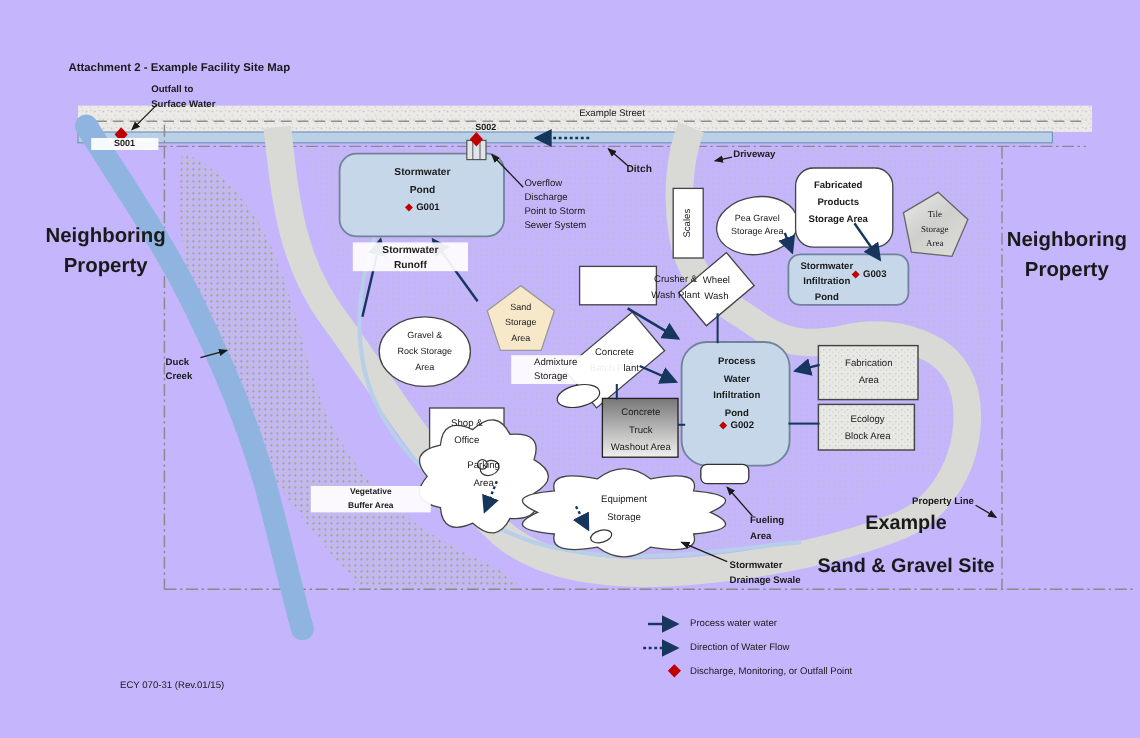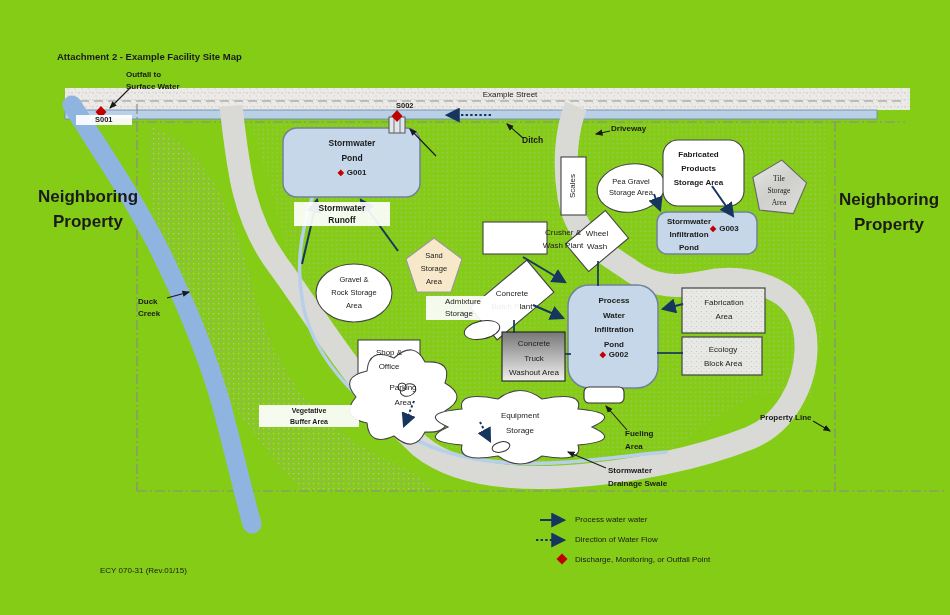--- a/index.html
+++ b/index.html
@@ -1,16 +1,16 @@
 <!DOCTYPE html>
 <html><head>
 <meta charset="utf-8">
 <style>
   html,body{margin:0;padding:0;background:#fff;}
-  #page{position:relative;width:950px;height:615px;background:#84cc16;overflow:hidden;
+  #page{position:relative;width:950px;height:615px;background:#c4b5fd;overflow:hidden;
         font-family:"Liberation Sans",sans-serif;color:#1a1a1a;}
   #map-svg{position:absolute;left:0;top:0;width:950px;height:615px;}
   .lbl{position:absolute;font-size:8px;line-height:1.3;white-space:pre-line;}
   .c{text-align:center;}
   .b{font-weight:bold;}
   .big{font-size:17px;line-height:25px;font-weight:bold;}
   .huge{font-size:16.5px;line-height:36px;font-weight:bold;}
   .bgw{background:rgba(255,255,255,.92);padding:0 19px;}
   .dm{color:#c00000;font-size:8px;margin-right:3px;}
   .idrow{position:absolute;font-size:8px;font-weight:bold;text-align:center;}
@@ -161,20 +161,24 @@
   </g>
 </svg>
 
 <div class="lbl b" style="left:57px;top:51px;width:320px;font-size:9.5px;">Attachment 2 - Example Facility Site Map</div>
 
 <div class="lbl b" style="left:126px;top:69px;width:70px;line-height:12px;">Outfall to
 Surface Water</div>
 <div class="lbl b bgw" style="left:76px;top:115px;font-size:7.5px;">S001</div>
 <div class="lbl c" style="left:470px;top:90px;width:80px;">Example Street</div>
 <div class="lbl b" style="left:396px;top:101px;font-size:7.5px;">S002</div>
+<div class="lbl" style="left:437px;top:147px;width:70px;line-height:11.5px;">Overflow
+Discharge
+Point to Storm
+Sewer System</div>
 <div class="lbl b" style="left:522px;top:135px;font-size:8.5px;">Ditch</div>
 <div class="lbl b" style="left:611px;top:124px;">Driveway</div>
 
 <div class="lbl big c" style="left:36px;top:184px;width:104px;">Neighboring
 Property</div>
 <div class="lbl big c" style="left:834px;top:187px;width:110px;">Neighboring
 Property</div>
 
 <div class="lbl b c" style="left:287px;top:136px;width:130px;font-size:8.5px;line-height:15px;">Stormwater
 Pond</div>
@@ -238,20 +242,22 @@
 Buffer Area</div>
 
 <div class="lbl b" style="left:138px;top:296px;line-height:12px;">Duck
 Creek</div>
 <div class="lbl b" style="left:625px;top:427px;line-height:13px;">Fueling
 Area</div>
 <div class="lbl b" style="left:608px;top:464px;width:84px;line-height:13px;">Stormwater
 Drainage Swale</div>
 <div class="lbl b" style="left:760px;top:413px;">Property Line</div>
 
+<div class="lbl huge c" style="left:660px;top:418px;width:190px;">Example
+Sand &amp; Gravel Site</div>
 
 <div class="lbl" style="left:575px;top:515px;width:130px;">Process water water</div>
 <div class="lbl" style="left:575px;top:535px;width:150px;">Direction of Water Flow</div>
 <div class="lbl" style="left:575px;top:555px;width:210px;">Discharge, Monitoring, or Outfall Point</div>
 
 <div class="lbl" style="left:100px;top:566px;width:170px;">ECY 070-31 (Rev.01/15)</div>
 
 </div>
 
 </body></html>

